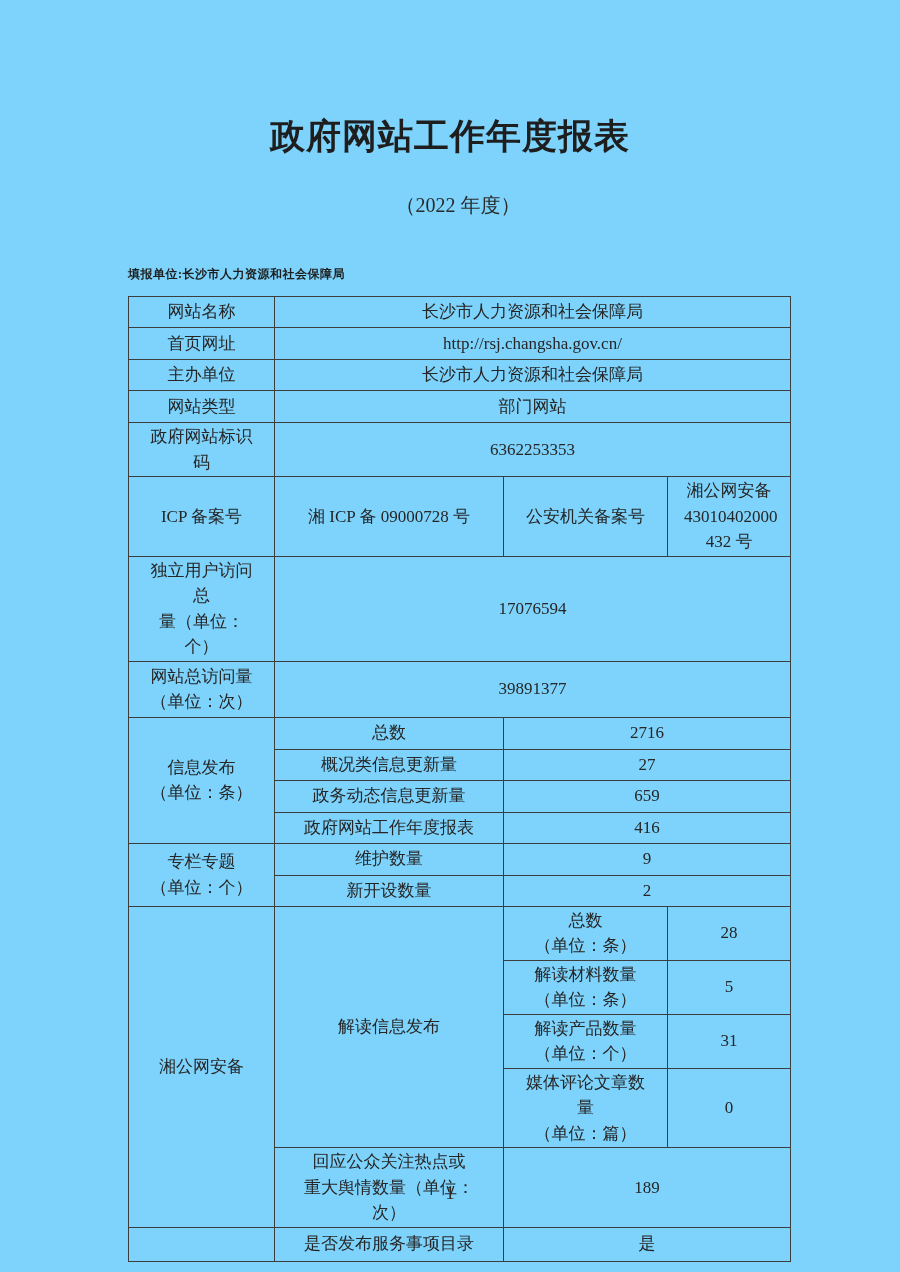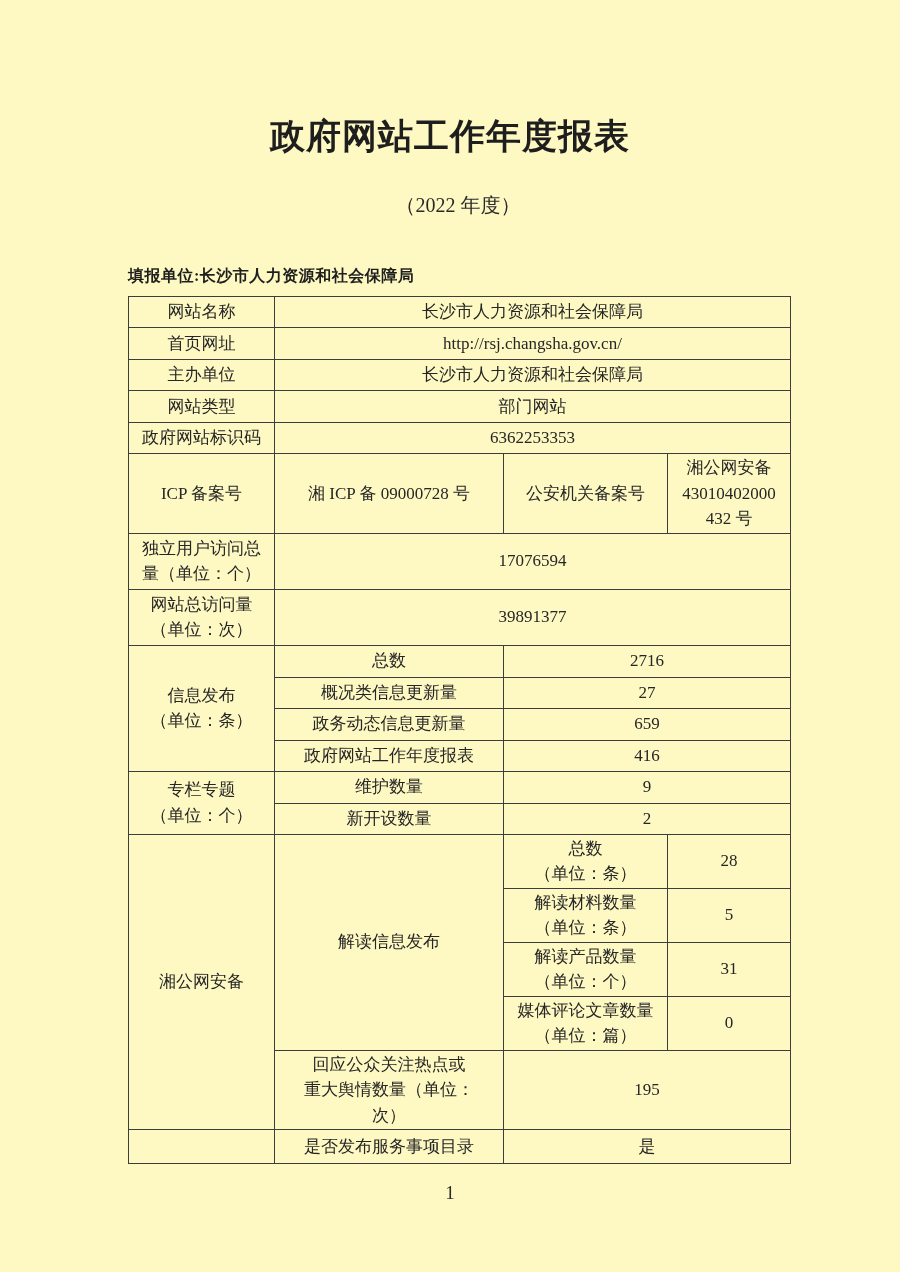--- a/index.html
+++ b/index.html
@@ -1,21 +1,21 @@
 <!DOCTYPE html>
 <html><head>
 <meta charset="utf-8">
 <style>
   * { margin: 0; padding: 0; box-sizing: border-box; }
   html, body { background: #ffffff; }
   .page {
     position: relative;
     width: 900px;
     height: 1272px;
-    background: #fef9c3;
+    background: #7dd3fc;
     color: #262626;
     font-family: "Liberation Serif", "DejaVu Serif", serif;
     overflow: hidden;
   }
   .doc-title {
     position: absolute;
     top: 113px;
     left: 0;
     width: 100%;
     text-align: center;
@@ -30,40 +30,40 @@
     left: 8px;
     width: 100%;
     text-align: center;
     font-size: 20px;
     color: #2a2a2a;
   }
   .reporting-unit {
     position: absolute;
     top: 266px;
     left: 128px;
-    font-size: 16px;
+    font-size: 12px;
     font-weight: bold;
     letter-spacing: 0.5px;
     color: #1e1e1e;
   }
   table.report {
     position: absolute;
     top: 296px;
     left: 128px;
     width: 662px;
     border-collapse: collapse;
     table-layout: fixed;
   }
   table.report td {
     border: 1px solid #3d3d3d;
     text-align: center;
     vertical-align: middle;
     font-size: 17px;
     line-height: 1.5;
-    padding: 1px 5px;
+    padding: 1px 16px;
     white-space: pre-line;
     color: #262626;
     overflow: hidden;
   }
   tr.h31 { height: 31px; }
   tr.h32 { height: 32px; }
   tr.h79 { height: 79px; }
   tr.h56 { height: 56px; }
   tr.h52 { height: 52px; }
   tr.h51 { height: 51px; }
@@ -187,21 +187,21 @@
     </tr>
     <tr class="h52">
       <td>媒体评论文章数量
 （单位：篇）</td>
       <td>0</td>
     </tr>
     <tr class="h77">
       <td>回应公众关注热点或
 重大舆情数量（单位：
 次）</td>
-      <td colspan="2">195</td>
+      <td colspan="2">189</td>
     </tr>
 
     <tr class="h34">
       <td></td>
       <td>是否发布服务事项目录</td>
       <td colspan="2">是</td>
     </tr>
   </tbody>
     </table>
 

